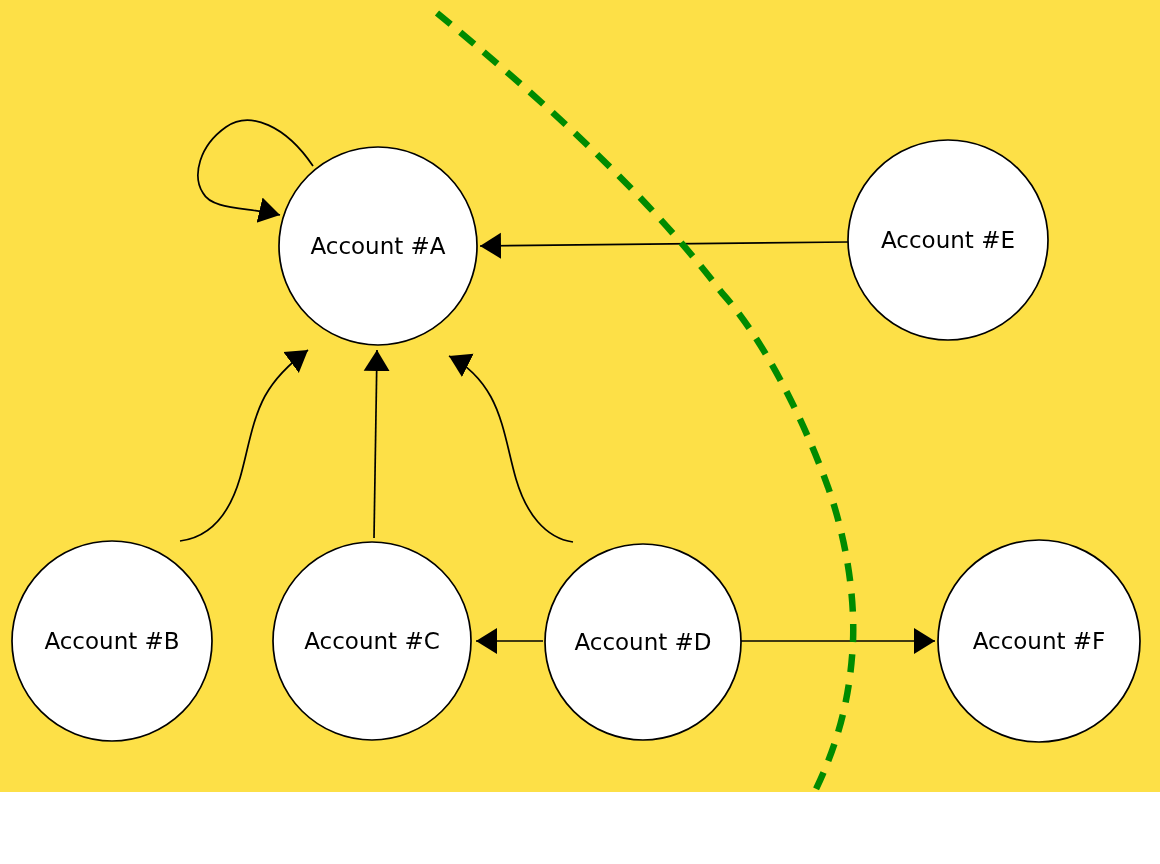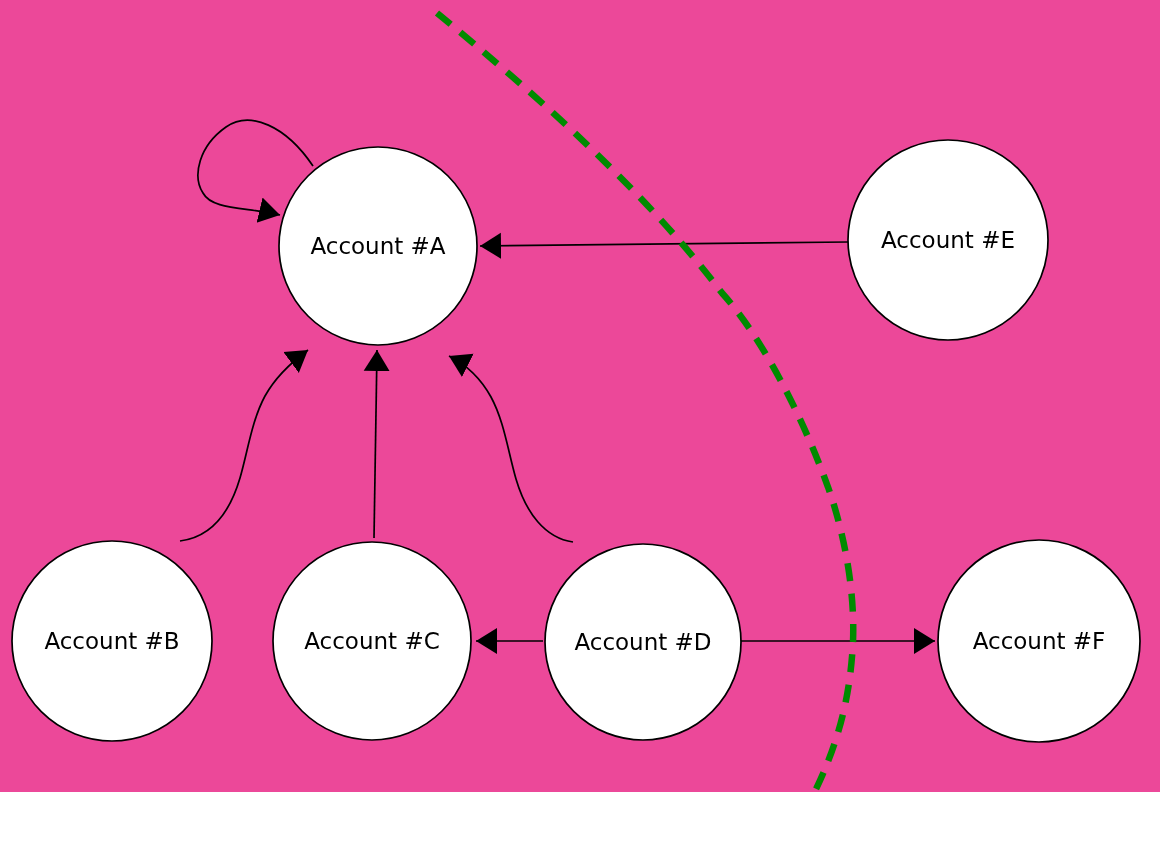--- a/index.html
+++ b/index.html
@@ -4,21 +4,21 @@
 <style>
   html, body {
     margin: 0;
     padding: 0;
     background: #ffffff;
   }
   .canvas {
     position: relative;
     width: 1160px;
     height: 792px;
-    background: #ec4899;
+    background: #fde047;
     overflow: hidden;
   }
   svg {
     display: block;
   }
   .node-circle {
     fill: #ffffff;
     stroke: #000000;
     stroke-width: 1.7;
   }

